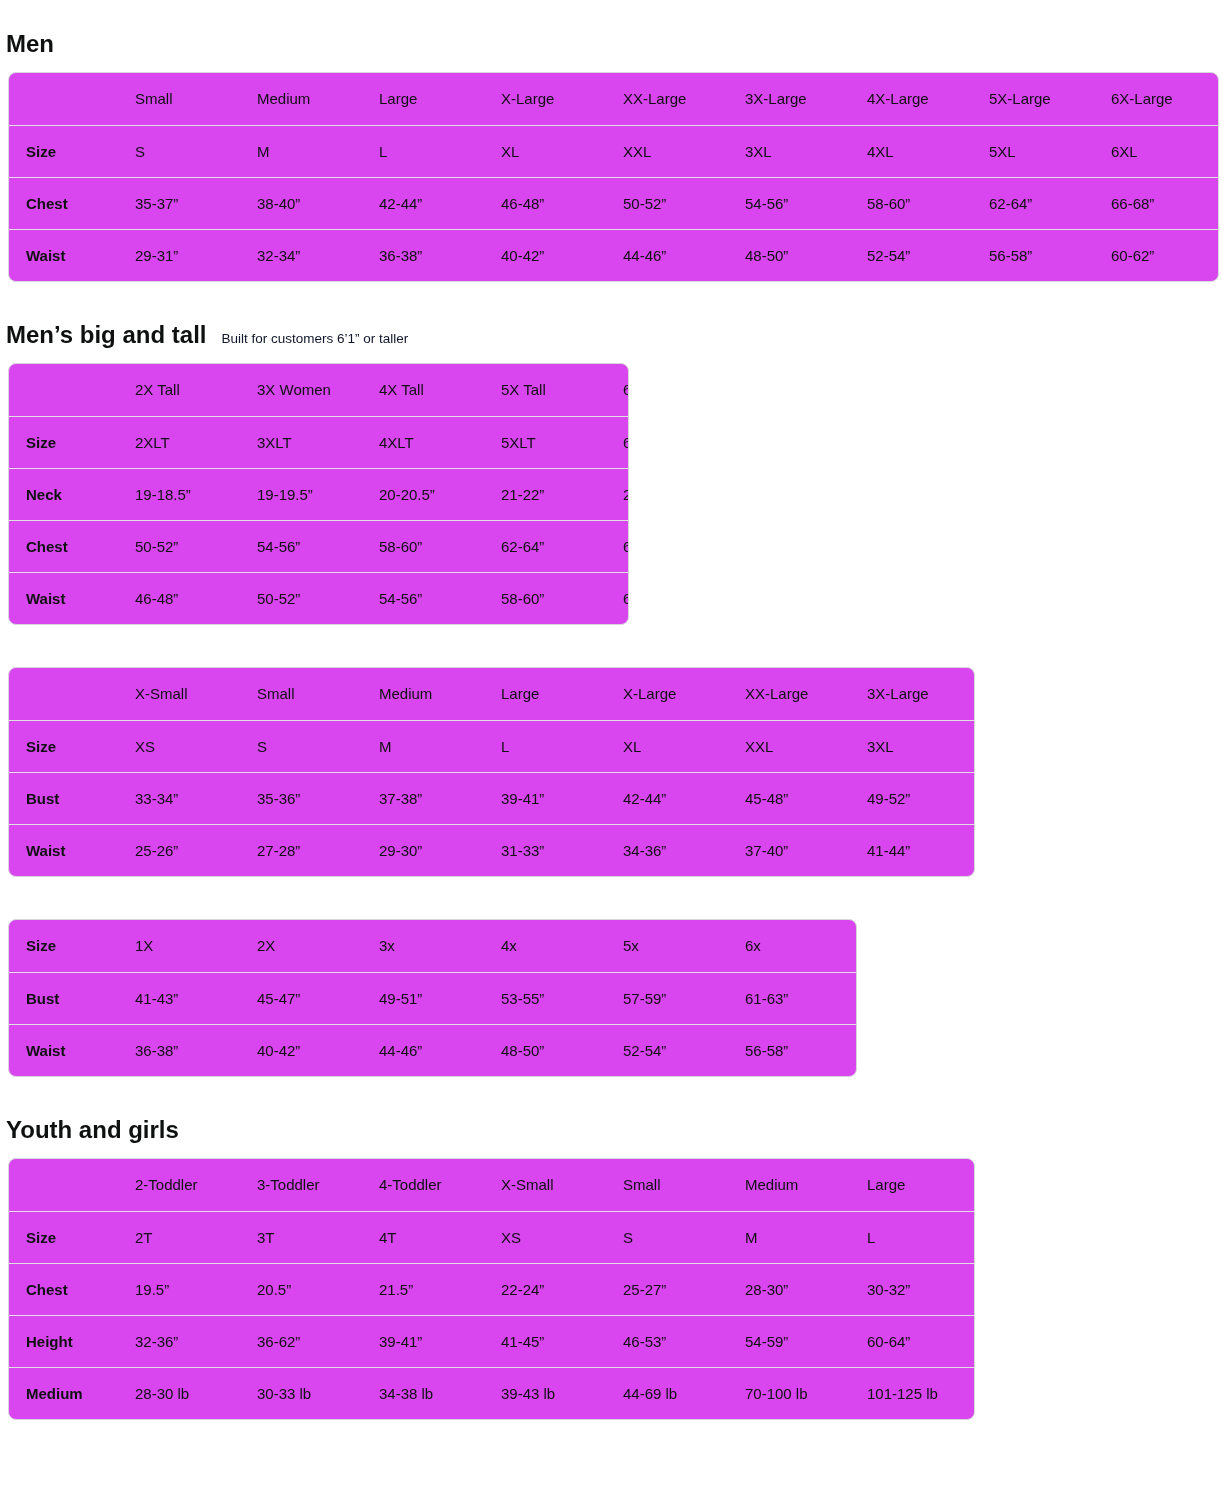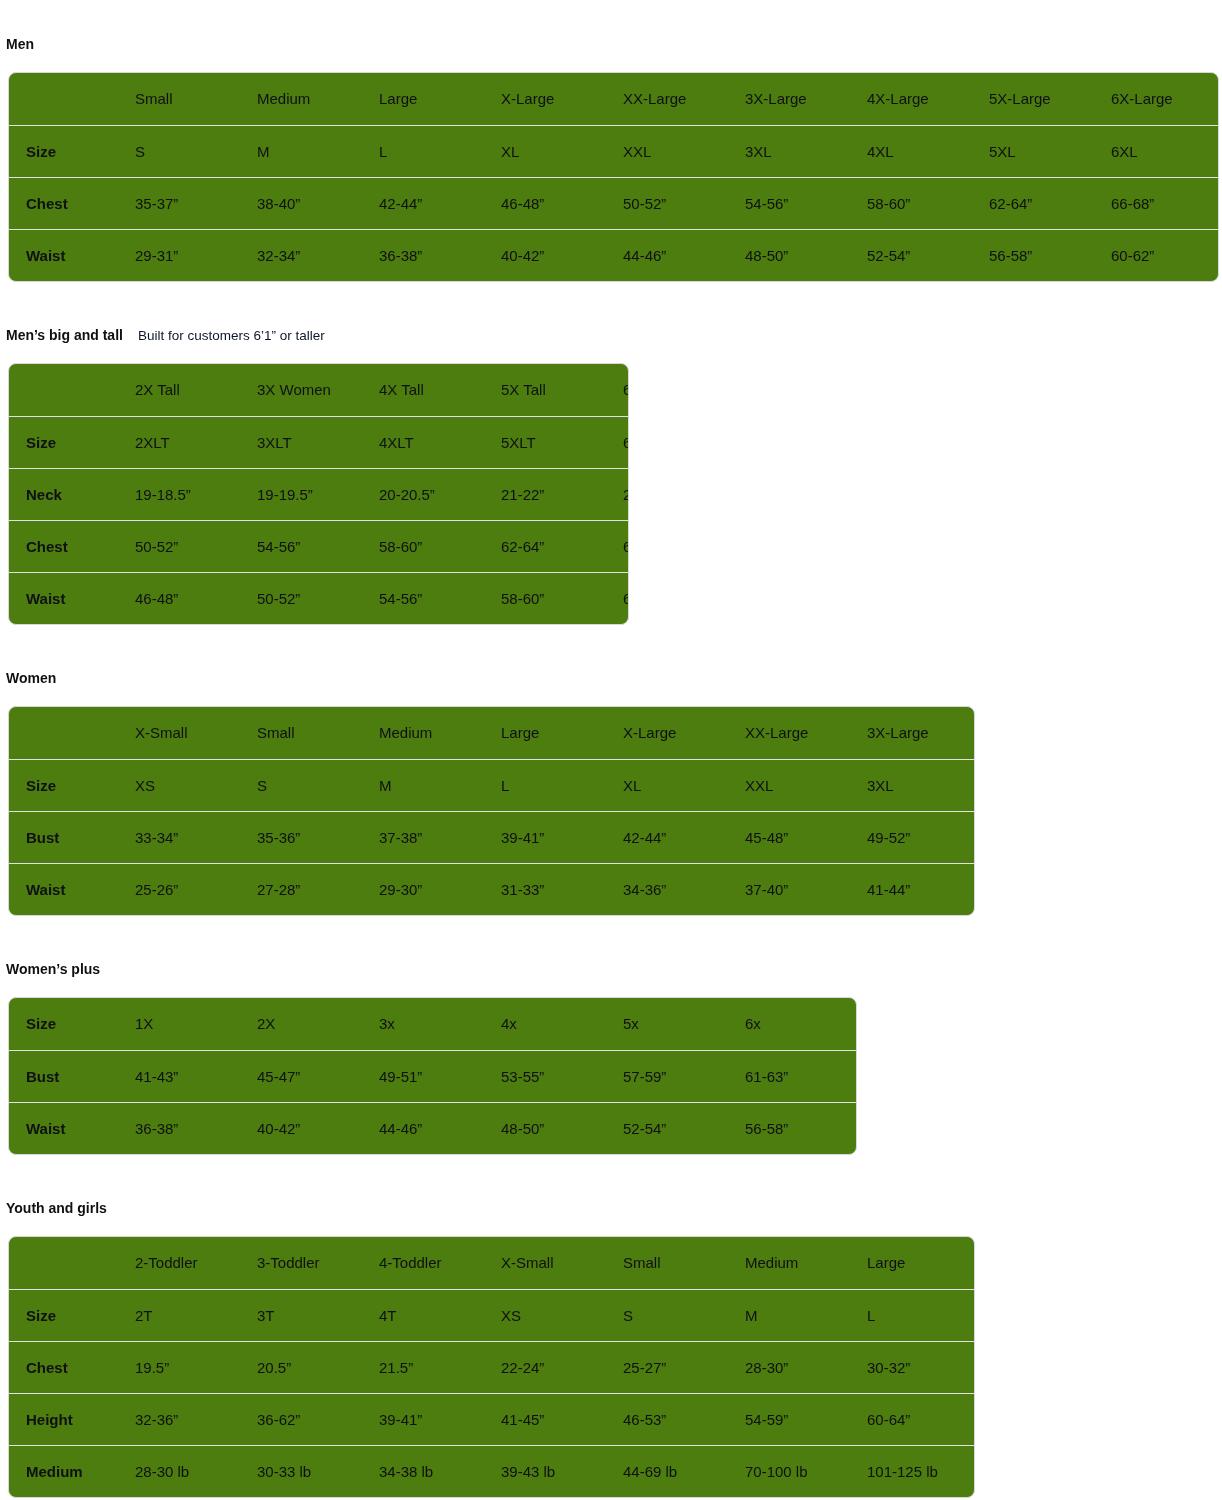--- a/index.html
+++ b/index.html
@@ -21,35 +21,35 @@
   }
   .size-section { margin-top: 42px; }
   .size-section.first { margin-top: 30px; }
   .heading-row {
     display: flex;
     align-items: baseline;
     gap: 15px;
     margin-bottom: 17px;
   }
   .section-heading {
-    font-size: 14px;
+    font-size: 24px;
     line-height: 22px;
     font-weight: 700;
     color: #0F1111;
   }
   .section-subtitle {
     font-size: 13.5px;
     color: #0f172a;
     font-weight: 400;
   }
   .chart-table {
     margin-left: 2px;
     border: 1px solid #D5D9D9;
     border-radius: 8px;
-    background: #4d7c0f;
+    background: #d946ef;
     box-sizing: border-box;
     overflow: hidden;
   }
   .w-men   { width: 1211px; }
   .w-big   { width: 621px; }
   .w-women { width: 967px; }
   .w-plus  { width: 849px; }
   .w-youth { width: 967px; }
   .trow {
     display: flex;
@@ -181,23 +181,20 @@
           <div class="tcell">46-48”</div>
           <div class="tcell">50-52”</div>
           <div class="tcell">54-56”</div>
           <div class="tcell">58-60”</div>
           <div class="tcell">62-64”</div>
         </div>
       </div>
   </section>
 
   <section class="size-section">
-    <div class="heading-row">
-      <h2 class="section-heading">Women</h2>
-    </div>
     <div class="chart-table w-women">
         <div class="trow thead">
           <div class="tcell label"></div>
           <div class="tcell">X-Small</div>
           <div class="tcell">Small</div>
           <div class="tcell">Medium</div>
           <div class="tcell">Large</div>
           <div class="tcell">X-Large</div>
           <div class="tcell">XX-Large</div>
           <div class="tcell">3X-Large</div>
@@ -229,23 +226,20 @@
           <div class="tcell">29-30”</div>
           <div class="tcell">31-33”</div>
           <div class="tcell">34-36”</div>
           <div class="tcell">37-40”</div>
           <div class="tcell">41-44”</div>
         </div>
       </div>
   </section>
 
   <section class="size-section">
-    <div class="heading-row">
-      <h2 class="section-heading">Women’s plus</h2>
-    </div>
     <div class="chart-table w-plus">
         <div class="trow">
           <div class="tcell label">Size</div>
           <div class="tcell">1X</div>
           <div class="tcell">2X</div>
           <div class="tcell">3x</div>
           <div class="tcell">4x</div>
           <div class="tcell">5x</div>
           <div class="tcell">6x</div>
         </div>

